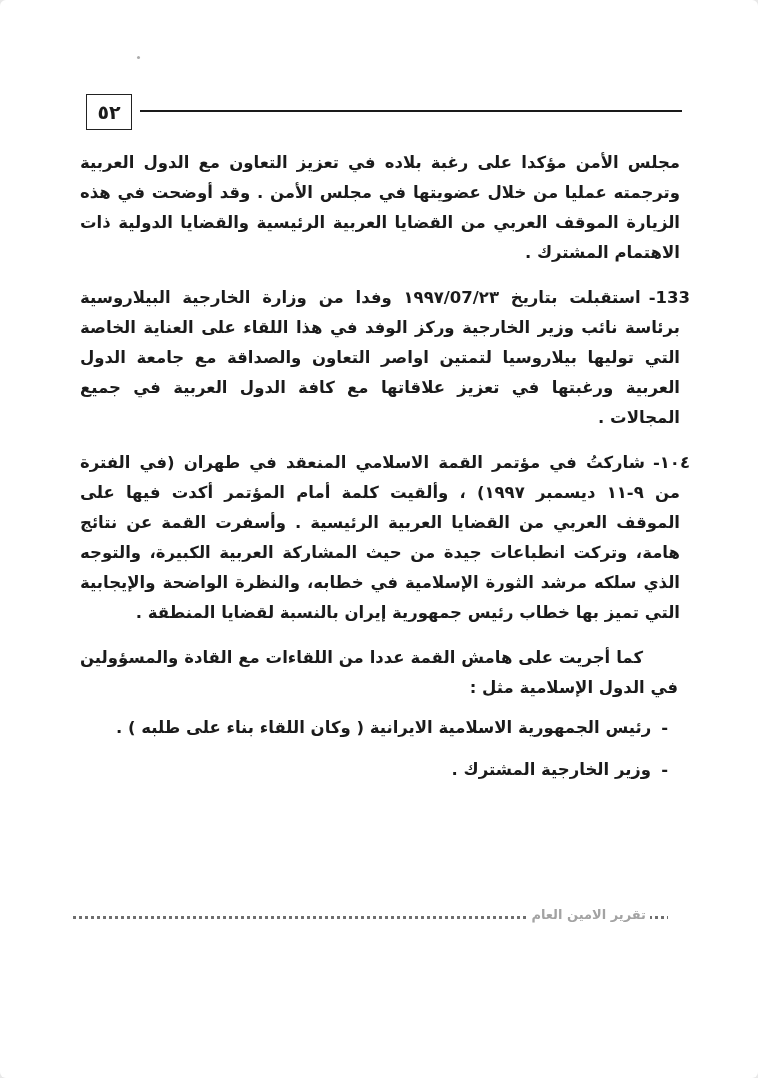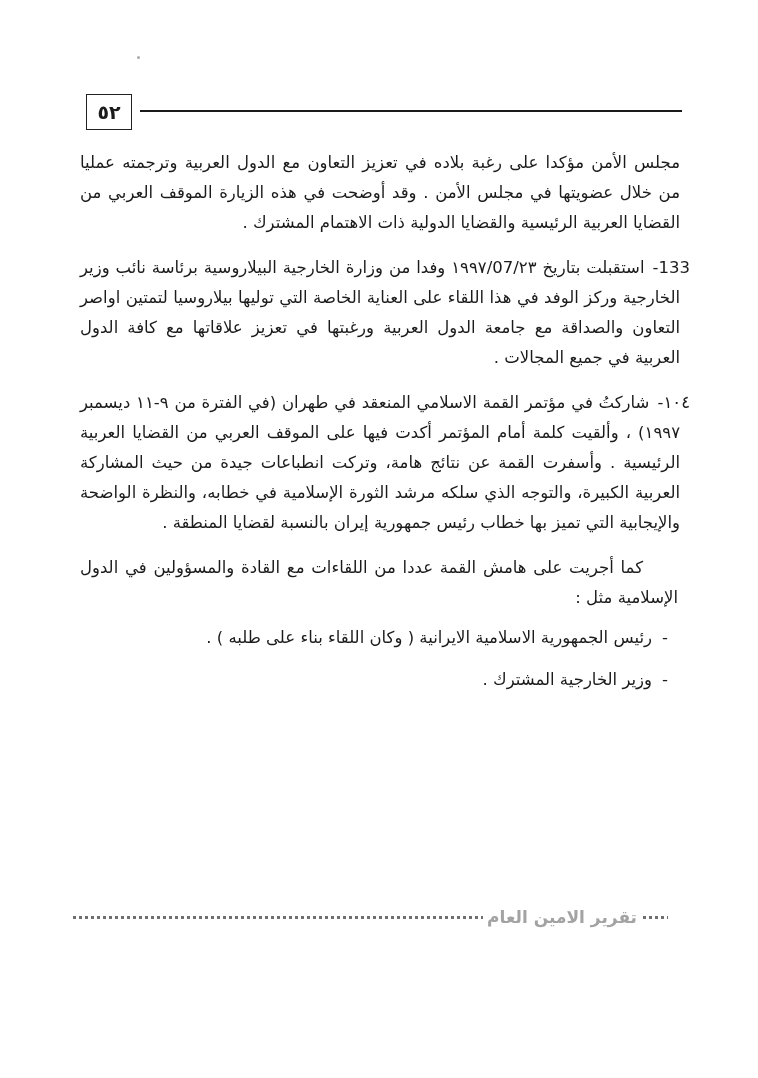--- a/index.html
+++ b/index.html
@@ -10,20 +10,21 @@
   .page {
     position: relative;
     width: 758px;
     height: 1078px;
     margin: 0 auto;
     background: #ffffff;
     overflow: hidden;
     direction: rtl;
     font-family: "DejaVu Sans", sans-serif;
     color: #1b1b1b;
+    border-radius: 6px;
   }
   .scan-dot {
     position: absolute;
     top: 56px;
     left: 137px;
     width: 3px;
     height: 3px;
     border-radius: 50%;
     background: #888;
     opacity: 0.7;
@@ -61,21 +62,21 @@
     border-top: 2.5px solid #1a1a1a;
   }
   .content {
     position: absolute;
     top: 148px;
     right: 0;
     left: 0;
     padding-right: 68px;
     padding-left: 80px;
     font-size: 16.5px;
-    font-weight: normal;
+    font-weight: bold;
     line-height: 30px;
     text-align: justify;
   }
   .para {
     margin: 0 0 15px 0;
   }
   .para.plain {
     margin-right: 10px;
   }
   .para.numbered {
@@ -110,24 +111,24 @@
     top: 4px;
     left: 0;
     right: 0;
     height: 3px;
     background-image: repeating-linear-gradient(90deg, #555 0 3px, transparent 3px 6px);
     opacity: 0.85;
   }
   .footer-label {
     position: absolute;
     top: -5px;
-    right: 27px;
+    right: 18px;
     background: #ffffff;
     padding: 0 4px;
-    font-size: 17px;
+    font-size: 13px;
     font-weight: bold;
     color: #a3a3a3;
     letter-spacing: 0.5px;
     white-space: nowrap;
   }
 </style>
 </head>
 <body>
 
 <div class="page">

